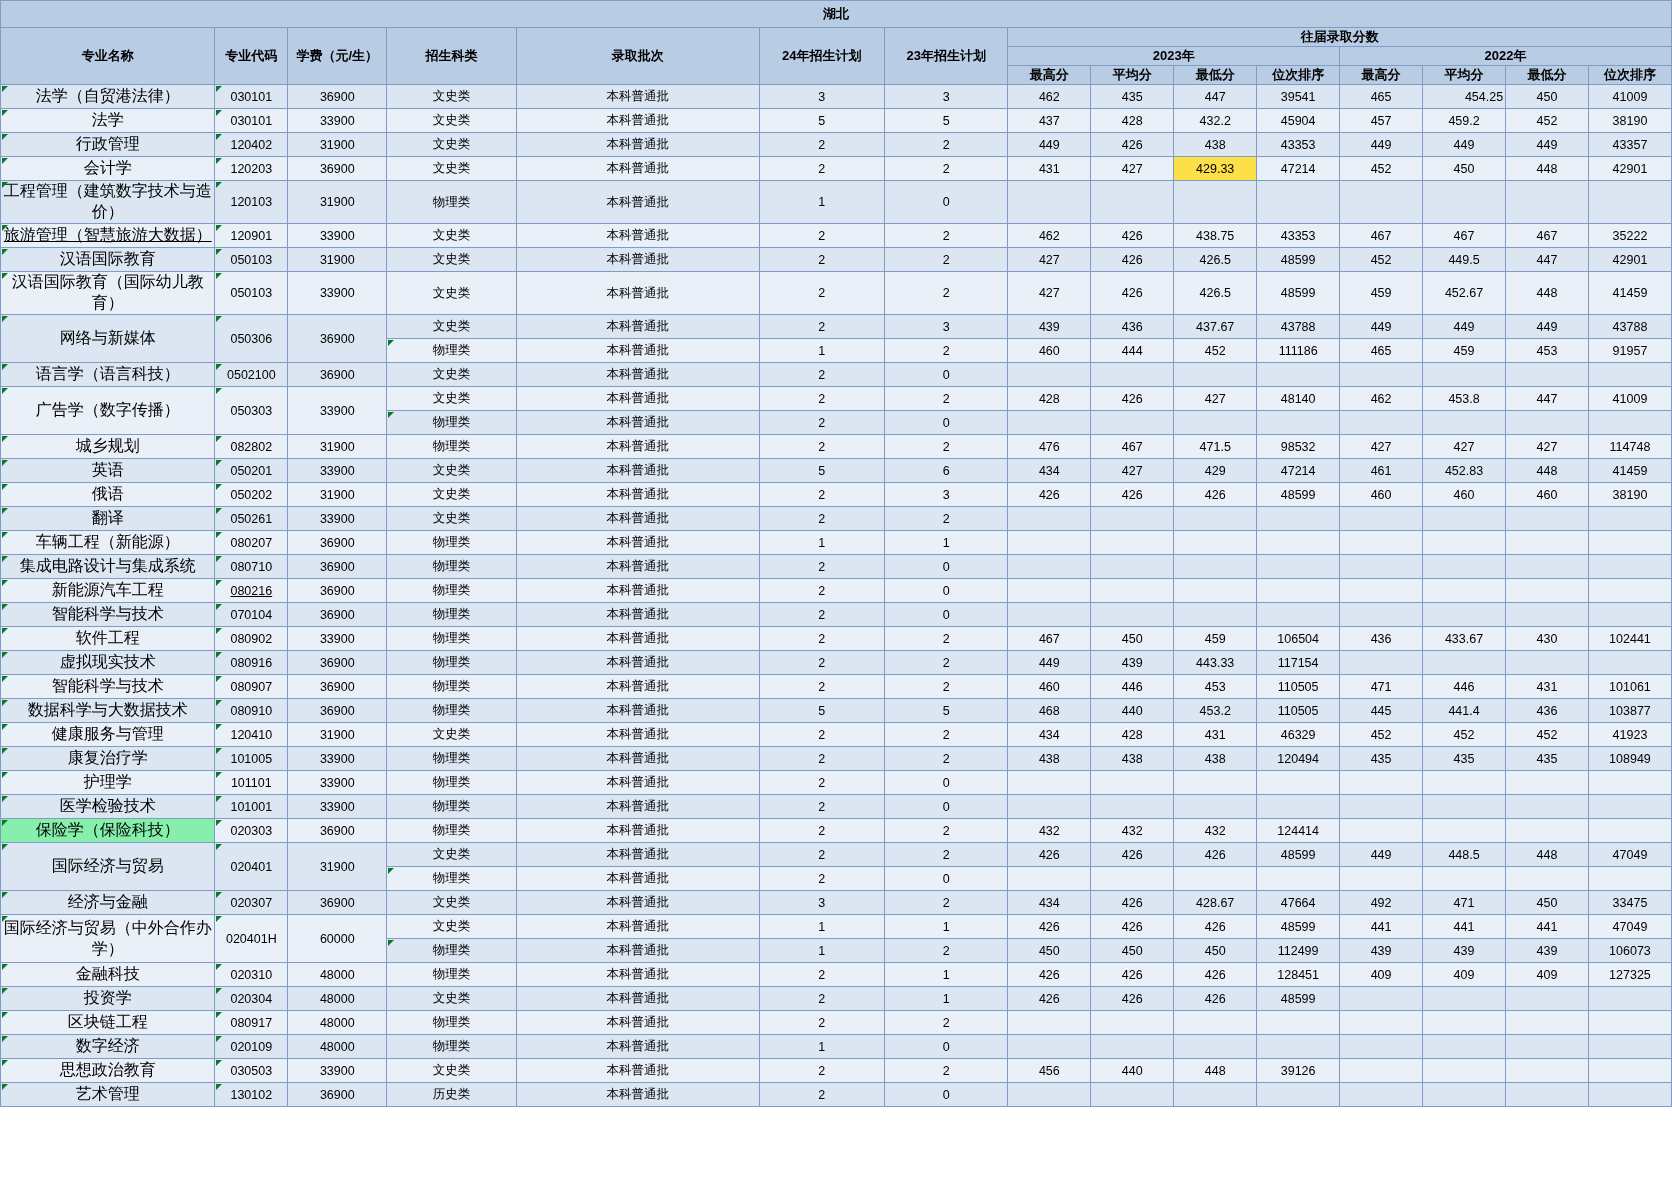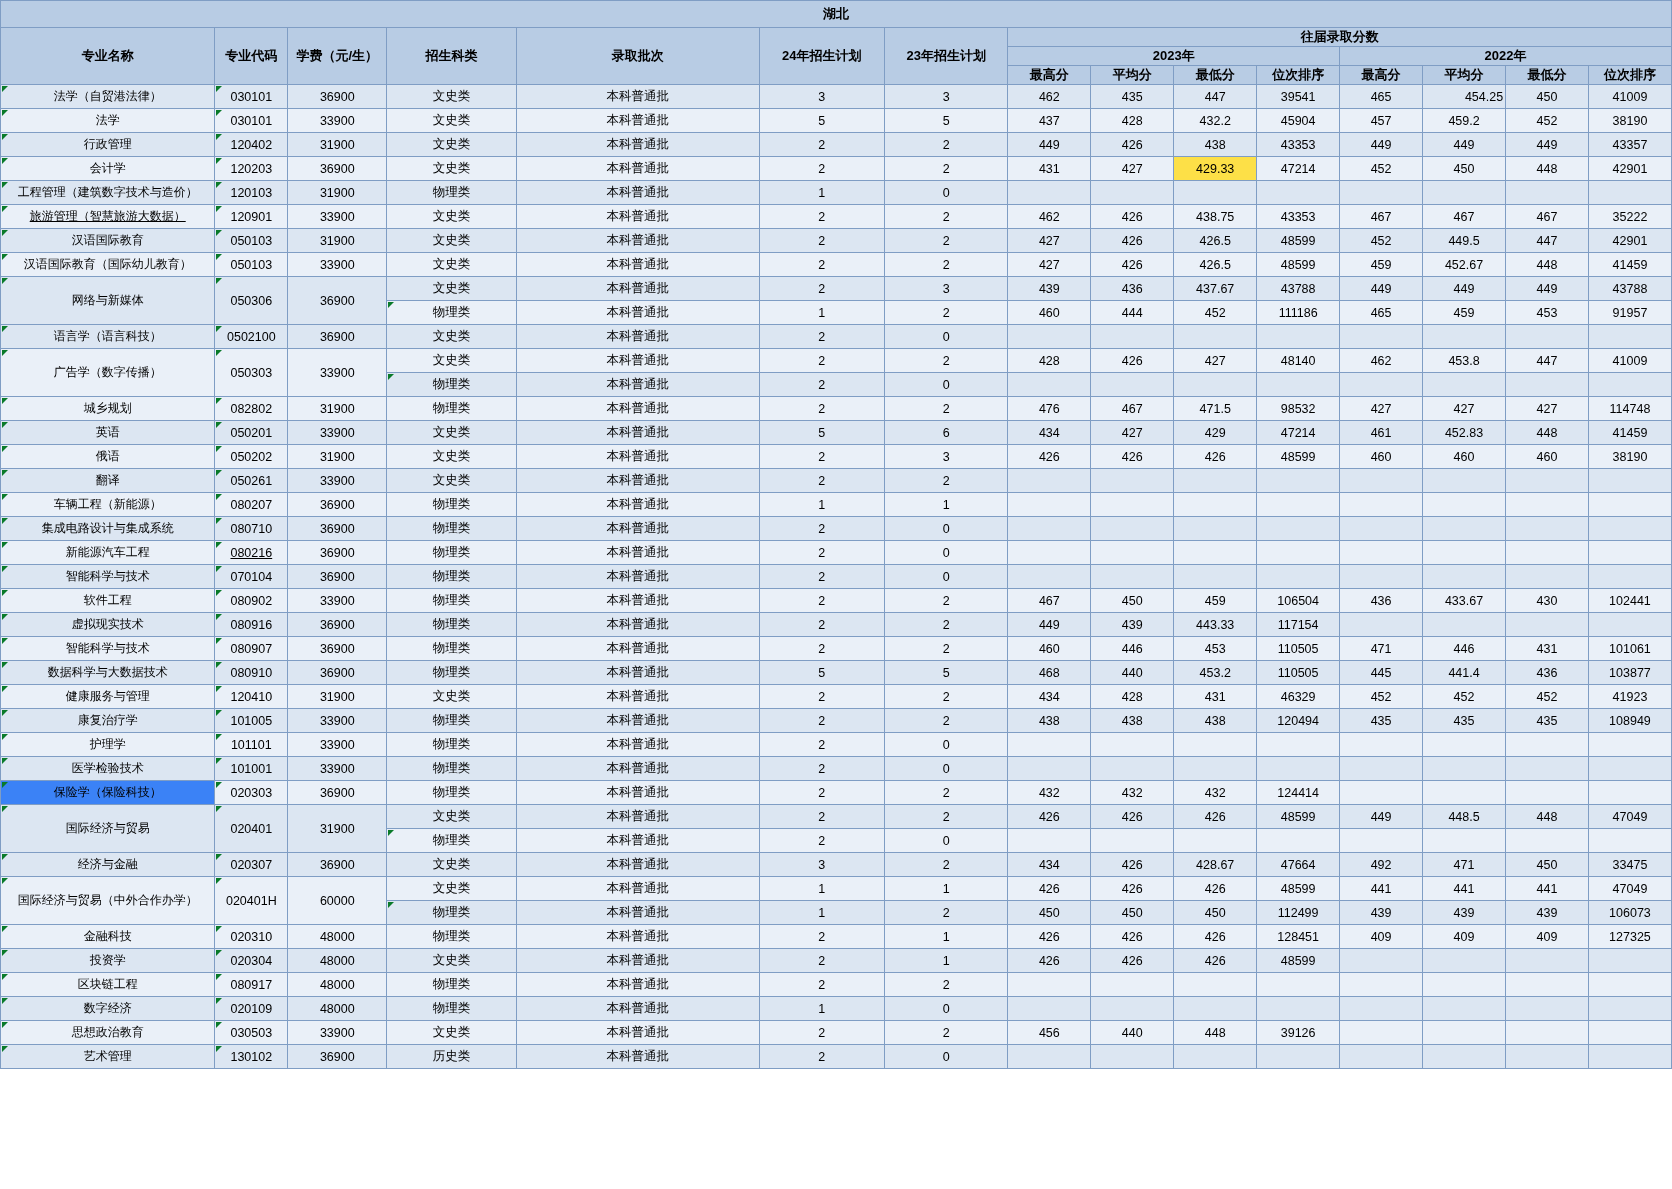--- a/index.html
+++ b/index.html
@@ -4,21 +4,21 @@
 <style>
   html,body{margin:0;padding:0;background:#ffffff;}
   body{font-family:"Liberation Sans","DejaVu Sans",sans-serif;}
   #sheet{width:1672px;height:1189px;position:relative;overflow:hidden;}
   table{border-collapse:collapse;table-layout:fixed;width:1672px;}
   td,th{border:1px solid #7f9dc4;font-size:12.5px;text-align:center;vertical-align:middle;color:#000;padding:0;}
   .hdr-title{background:#b8cce4;height:26px;font-weight:bold;font-size:13px;}
   .hdr{background:#b8cce4;font-weight:bold;font-size:13px;}
   .row-a{background:#dce6f2;height:24px;}
   .row-b{background:#eaf0f8;height:24px;}
-  .cellname{font-size:12px;}
+  .cellname{font-size:16px;}
   .tri{position:relative;}
   .tri:after{content:"";position:absolute;left:1px;top:1px;border-top:6px solid #0a7a2a;border-right:6px solid transparent;}
 </style>
 </head>
 <body>
 
 <div id="sheet">
   <table>
     <colgroup>
       <col style="width:212px">
@@ -548,21 +548,21 @@
           <td style="background: rgb(220, 230, 242);"></td>
           <td style="background: rgb(220, 230, 242);"></td>
           <td style="background: rgb(220, 230, 242);"></td>
           <td style="background: rgb(220, 230, 242);"></td>
           <td style="background: rgb(220, 230, 242);"></td>
           <td style="background: rgb(220, 230, 242);"></td>
           <td style="background: rgb(220, 230, 242);"></td>
           <td style="background: rgb(220, 230, 242);"></td>
         </tr>
         <tr class="row-b">
-          <td rowspan="1" class="tri cellname" style="background: #3b82f6;">保险学（保险科技）</td>
+          <td rowspan="1" class="tri cellname" style="background: #86efac;">保险学（保险科技）</td>
           <td rowspan="1" class="tri" style="background: rgb(234, 240, 248);">020303</td>
           <td rowspan="1" style="background: rgb(234, 240, 248);">36900</td>
           <td style="background: rgb(234, 240, 248);">物理类</td>
           <td style="background: rgb(234, 240, 248);">本科普通批</td>
           <td style="background: rgb(234, 240, 248);">2</td>
           <td style="background: rgb(234, 240, 248);">2</td>
           <td style="background: rgb(234, 240, 248);">432</td>
           <td style="background: rgb(234, 240, 248);">432</td>
           <td style="background: rgb(234, 240, 248);">432</td>
           <td style="background: rgb(234, 240, 248);">124414</td>

